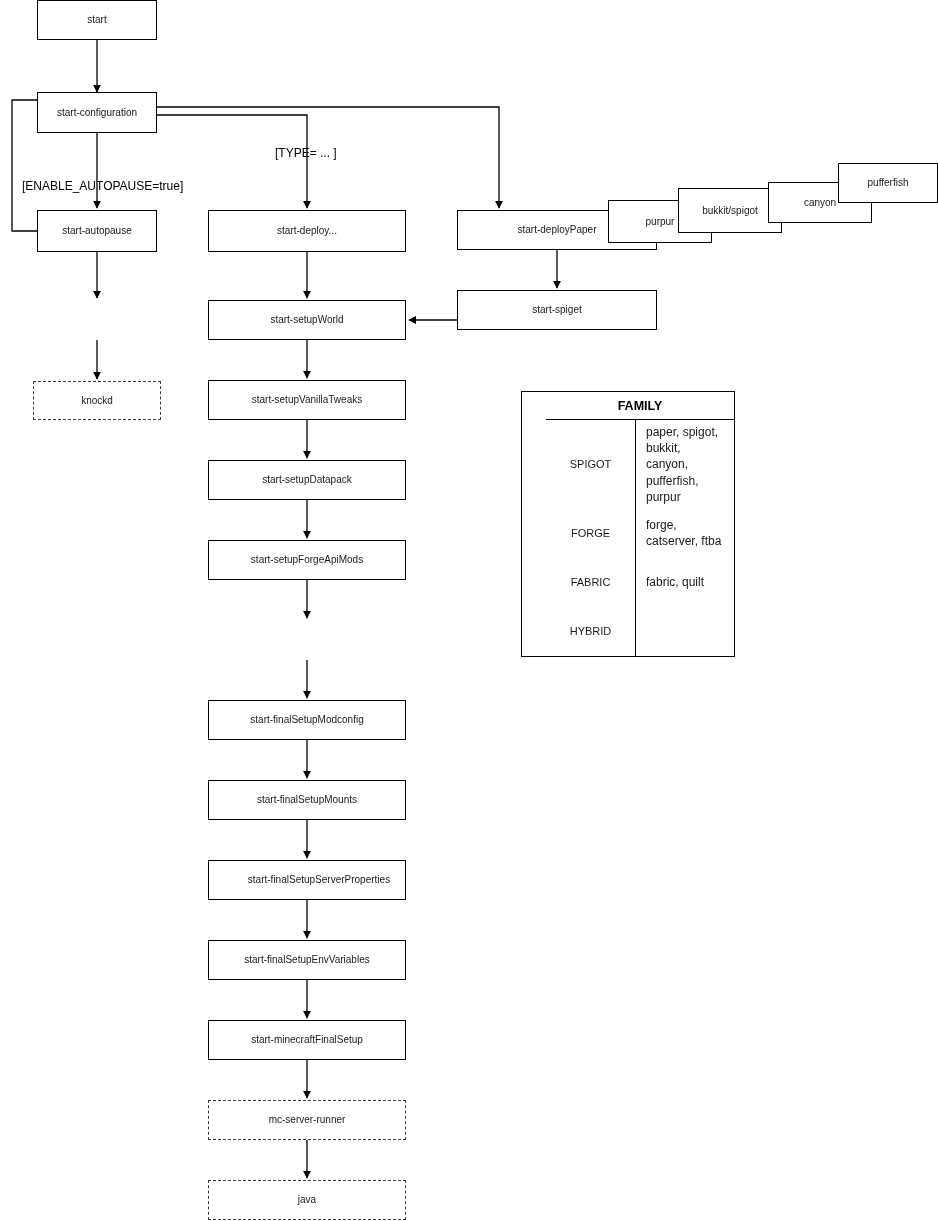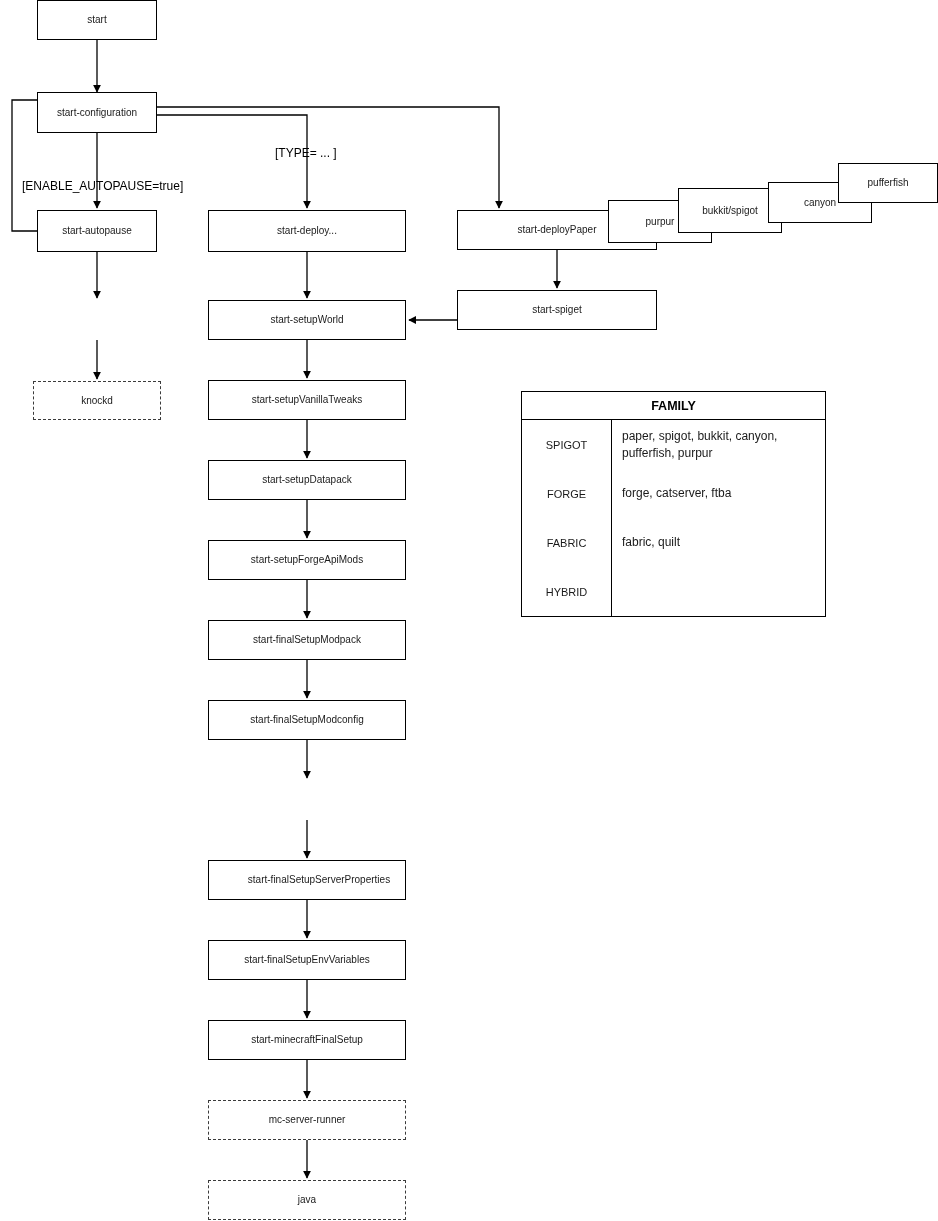--- a/index.html
+++ b/index.html
@@ -49,25 +49,26 @@
     top: 0;
     width: 938px;
     height: 1221px;
     z-index: 1;
   }
   
   .legend {
     position: absolute;
     left: 521px;
     top: 391px;
-    width: 305px;
+    width: 214px;
     box-sizing: border-box;
     border: 1px solid #000000;
     background: #ffffff;
     z-index: 3;
+    padding-left: 24px;
   }
   .legend-title {
     box-sizing: border-box;
     height: 28px;
     display: flex;
     align-items: center;
     justify-content: center;
     font-size: 12.5px;
     font-weight: bold;
     border-bottom: 1px solid #000000;
@@ -208,28 +209,28 @@
   </div>
 
   <div class="node" style="left:208px; top:460px; width:198px; height:40px;">
     <span>start-setupDatapack</span>
   </div>
 
   <div class="node" style="left:208px; top:540px; width:198px; height:40px;">
     <span>start-setupForgeApiMods</span>
   </div>
 
-  <div class="node" style="left:208px; top:620px; width:198px; height:40px;">
-    <span>start-finalSetupModpack</span>
-  </div>
 
   <div class="node" style="left:208px; top:700px; width:198px; height:40px;">
     <span>start-finalSetupModconfig</span>
   </div>
 
+  <div class="node" style="left:208px; top:780px; width:198px; height:40px;">
+    <span>start-finalSetupMounts</span>
+  </div>
 
   <div class="node" style="left:208px; top:860px; width:198px; height:40px;padding-left:24px;">
     <span>start-finalSetupServerProperties</span>
   </div>
 
   <div class="node" style="left:208px; top:940px; width:198px; height:40px;">
     <span>start-finalSetupEnvVariables</span>
   </div>
 
   <div class="node" style="left:208px; top:1020px; width:198px; height:40px;">

